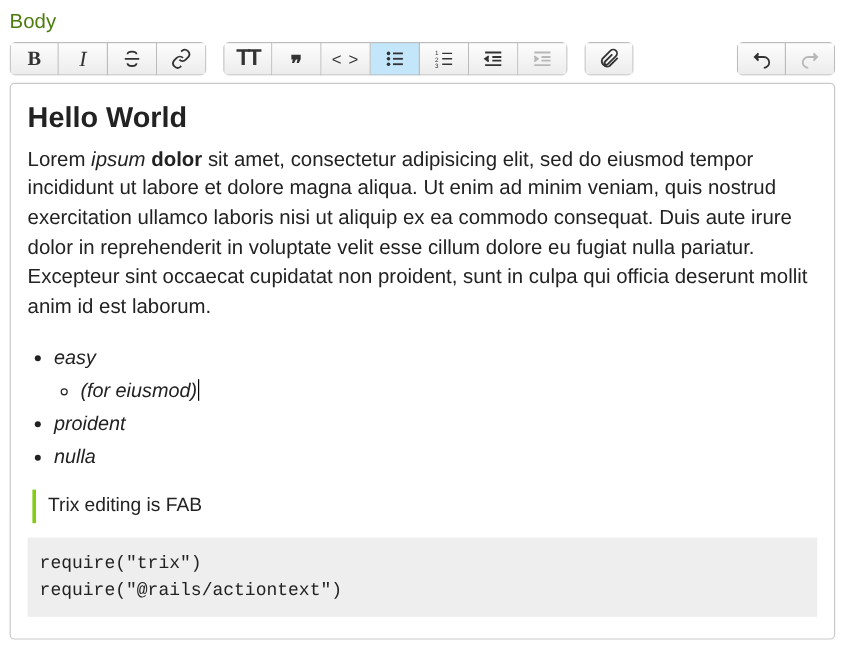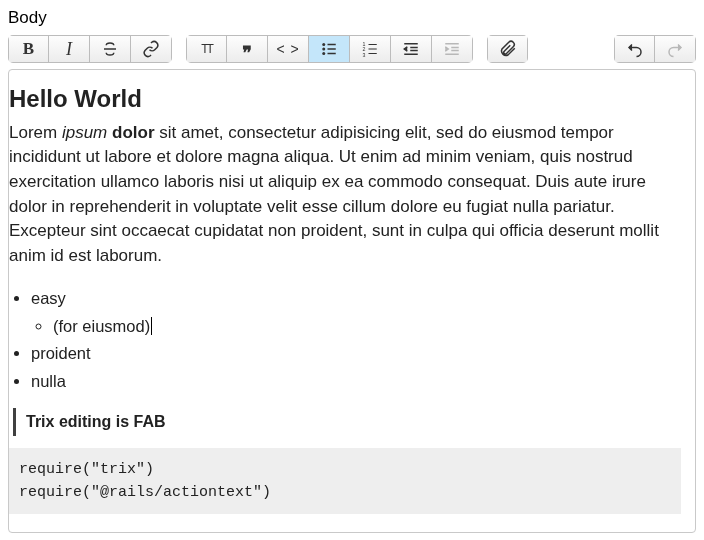--- a/index.html
+++ b/index.html
@@ -8,21 +8,21 @@
     padding: 8px;
     font-family: -apple-system, BlinkMacSystemFont, "Segoe UI", Helvetica, Arial, sans-serif;
     font-size: 16px;
     color: #222;
     background: #fff;
     width: 704px;
   }
   .field-label {
     font-size: 17px;
     margin-bottom: 4px;
-    color: #000000;
+    color: #4d7c0f;
   }
   .toolbar {
     display: flex;
     align-items: center;
     gap: 14px;
     padding: 3px 0 6px 0;
   }
   .btn-group {
     display: flex;
     border-radius: 5px;
@@ -40,40 +40,39 @@
     color: #333;
     position: relative;
   }
   .btn + .btn { border-left: none; }
   .btn.active { background: #c4e6fa; }
   .btn.disabled { color: #b8b8b8; cursor: default; }
   .btn svg { width: 18px; height: 18px; }
   .editor-wrap {
     border: 1px solid #c9c9c9;
     border-radius: 4px;
-    padding: 12px 14px 18px 0;
+    padding: 12px 14px 18px 14px;
     min-height: 450px;
     line-height: 1.45;
   }
   .editor-wrap h1 {
     font-size: 24px;
     font-weight: 700;
     margin: 0 0 4px 0;
     color: #222;
   }
   .editor-wrap p { margin: 0 0 6px 0; color: #222; font-size: 17px;}
-  .editor-wrap ul { margin: 18px 0 8px 0; padding-left: 22px; }
+  .editor-wrap ul { margin: 18px 0 8px 0; padding-left: 22px; font-style: italic; }
   .editor-wrap ul ul { margin: 2px 0; list-style-type: circle; }
   .editor-wrap li { margin: 4px 0; font-size: 16.5px;}
   blockquote {
-    border-left: 3px solid #404040;
+    border-left: 3px solid #84cc16;
     margin: 14px 0 12px 4px;
     padding: 2px 0 2px 10px;
     color: #222;
-    font-weight: bold;
   }
   pre.code {
     background: #eeeeee;
     padding: 10px 10px;
     margin: 8px 0 0 0;
     font-family: "Courier New", Courier, monospace;
     font-size: 15px;
     line-height: 1.55;
     white-space: pre;
   }
@@ -81,21 +80,21 @@
     content:"";
     display:inline-block;
     width:1px; height:18px;
     background:#000;
     vertical-align:-3px;
     margin-left:1px;
   }
   
   .g-bold { font-family: Georgia, serif; font-weight: 700; font-size: 17px; }
   .g-italic { font-family: Georgia, serif; font-style: italic; font-size: 18px; }
-  .g-heading { font-size: 12px; letter-spacing: -2px; font-weight:400;}
+  .g-heading { font-size: 19px; letter-spacing: -2px; font-weight:700;}
   .g-quote { font-family: Georgia, serif; font-size: 18px; font-weight:700; line-height:6px; padding-top:8px;}
   .g-code { font-size: 14px; letter-spacing: 1px; }
 </style>
 </head>
 <body>
 
 <div class="field-label">Body</div>
 
 <div class="toolbar">
 

